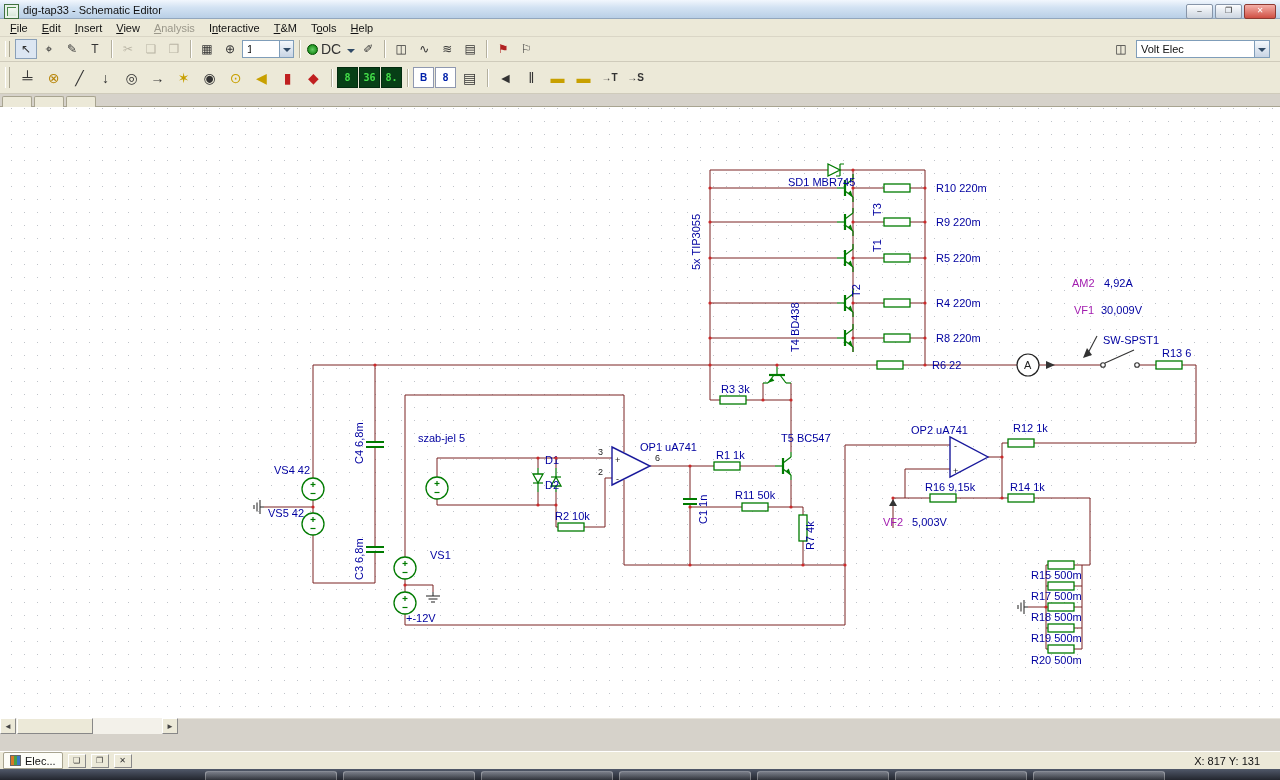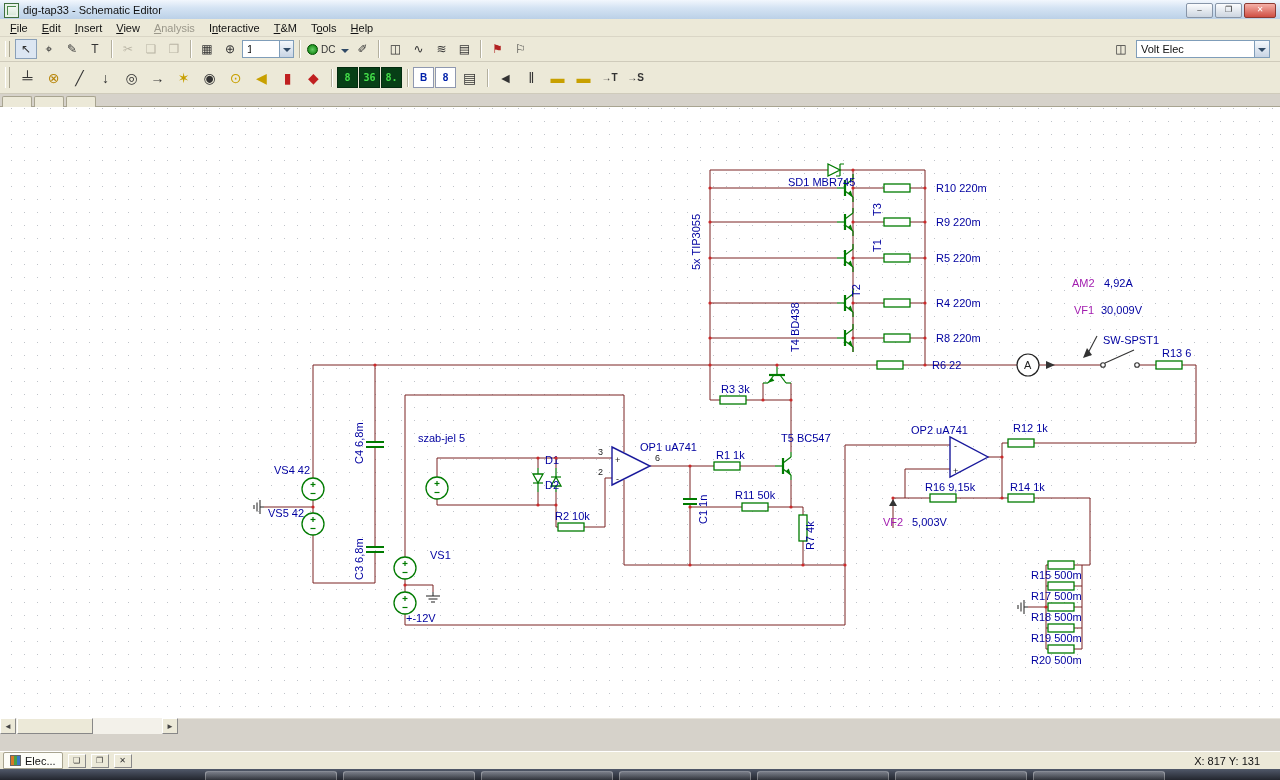--- a/index.html
+++ b/index.html
@@ -2,21 +2,21 @@
 <html><head>
 <meta charset="utf-8">
 <style>
   html,body{margin:0;padding:0}
   .app{position:relative;width:1280px;height:780px;overflow:hidden;background:#d6d2ca;
        font-family:"Liberation Sans",sans-serif;font-size:11px;color:#111}
 
   
   .titlebar{position:absolute;left:0;top:0;width:100%;height:19px;box-sizing:border-box;
     background:linear-gradient(#f2f7fd,#d4e3f3 40%,#b9cfe6);border-bottom:1px solid #93a7bd;
-    display:flex;align-items:center;gap:4px;padding:10px 4px}
+    display:flex;gap:4px;padding:4px 4px}
   .appicon{width:13px;height:13px;background:linear-gradient(#ffffff,#d2e4d2);
     border:1px solid #40703f;box-shadow:inset 0 0 0 2px #e9f2e9,inset 3px 3px 0 #4a8a4a}
   .apptitle{font-size:11px}
   .winbtns{margin-left:auto;display:flex;gap:2px}
   .wbtn{width:25px;height:13px;font-size:8px;line-height:12px;text-align:center;color:#222;
     background:linear-gradient(#fcfdfe,#ccd5e0);border:1px solid #8795a8;border-radius:2px}
   .wbtn.close{width:30px;background:linear-gradient(#f5b0a8,#cf4f43);color:#fff;border-color:#8d3a32}
 
   
   .menubar{position:absolute;top:19px;left:0;width:100%;height:18px;background:#ece9d8;
@@ -38,21 +38,21 @@
   .tbtn.dis{color:#b8b4a4}
   .tbtn.disp{background:#073f16;color:#44e04a;border:1px solid #032b10;font-family:"DejaVu Sans Mono",monospace;
     font-weight:bold;font-size:10px;height:21px;min-width:21px}
   .tbtn.logic{background:#fff;border:1px solid #8f98b0;color:#0020aa;font-weight:bold;font-size:10px;height:21px;min-width:21px}
   .tbtn.wide{font-size:10px;font-weight:bold}
   .tsep{width:1px;height:18px;background:#b4b09e;box-shadow:1px 0 0 #fff;margin:0 4px}
   .combo{height:18px;background:#fff;border:1px solid #7f9db9;display:flex;align-items:center;box-sizing:border-box}
   .cval{flex:1;padding:0 4px;font-size:11px;white-space:nowrap;overflow:hidden}
   .carr{width:14px;height:100%;background:linear-gradient(#f4f8fc,#c8d4e4);border-left:1px solid #7f9db9;position:relative}
   .carr::after{content:"";position:absolute;left:3px;top:7px;border:4px solid transparent;border-top:4px solid #304a66}
-  .dcbtn{gap:3px;font-size:10px}
+  .dcbtn{gap:3px;font-size:14px}
   .dcdot{width:9px;height:9px;border-radius:50%;background:radial-gradient(#66cc66,#007700);border:1px solid #004d00}
   .dcbtn .carr{width:10px;height:14px;border:none;background:none}
   .tb-right{margin-left:auto;display:flex;align-items:center;gap:4px;padding-right:10px}
   .combo.meter{width:134px}
 
   
   .tabstrip{position:absolute;top:94px;left:0;width:100%;height:13px;background:#d6d2ca;
     display:flex;gap:2px;padding-left:2px;box-sizing:border-box;border-bottom:1px solid #a8a490}
   .stab{width:30px;height:11px;background:#ece9d8;border:1px solid #a8a490;border-bottom:none;
     border-radius:2px 2px 0 0;margin-top:2px;box-sizing:border-box}

